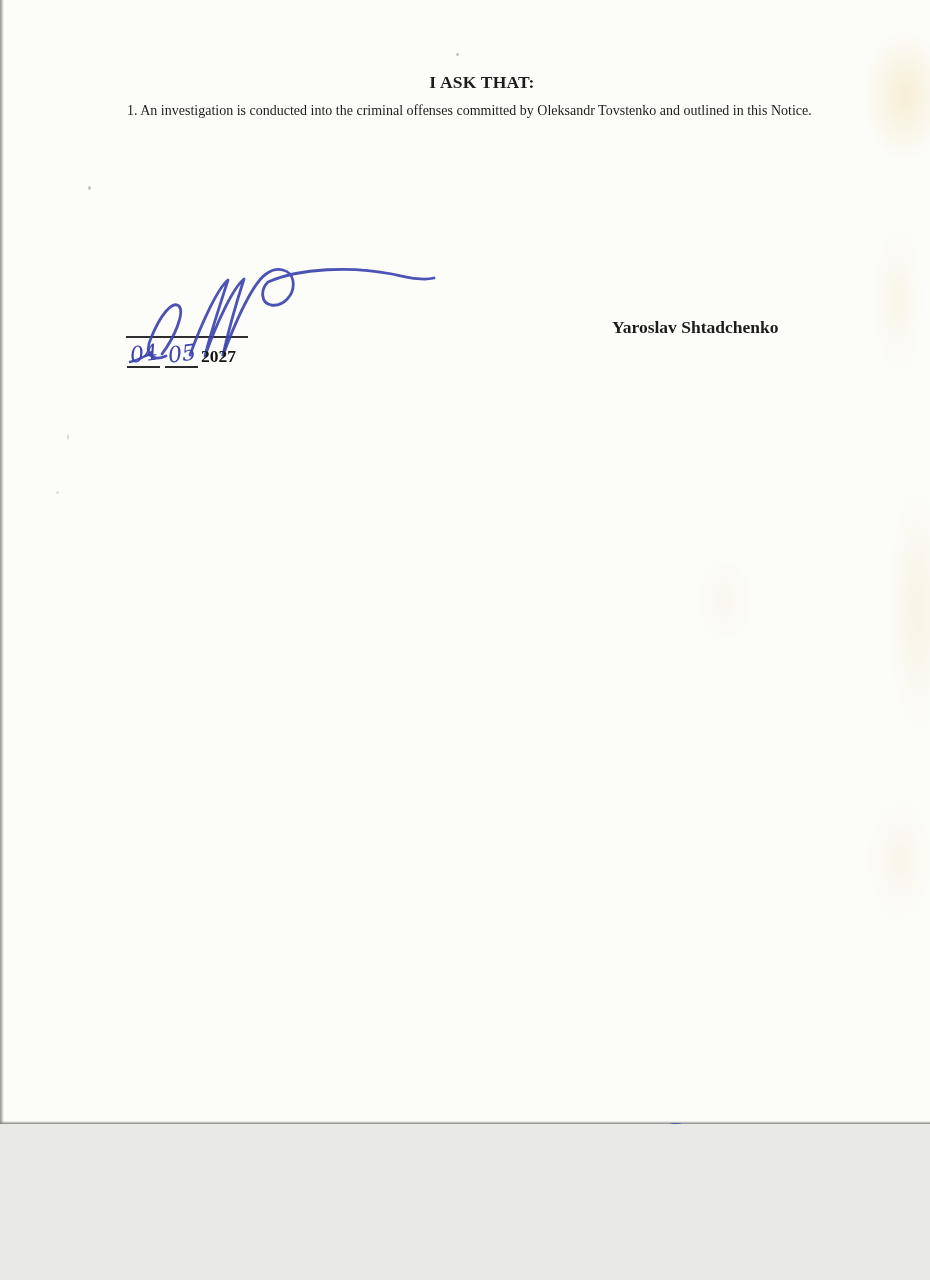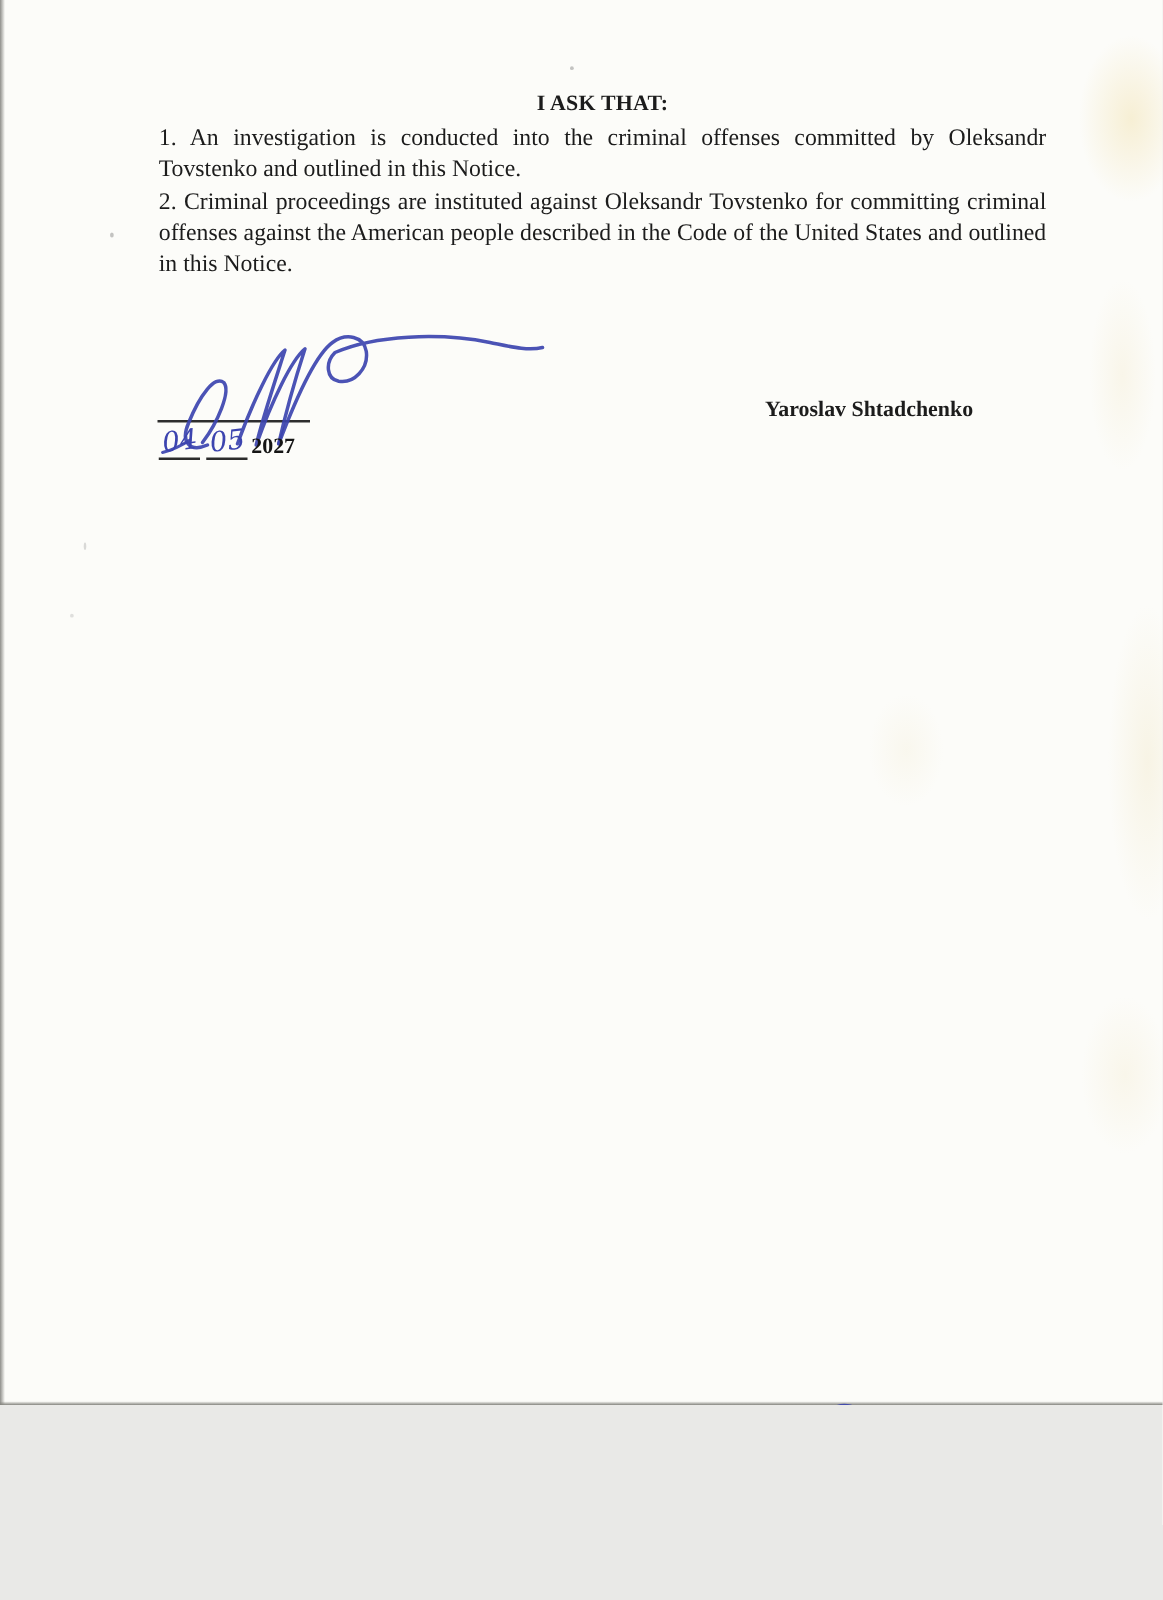--- a/index.html
+++ b/index.html
@@ -46,21 +46,21 @@
   }
   .doc-heading {
     font-size: 17.5px;
     font-weight: bold;
     text-align: center;
     margin: 0 0 5px 0;
     letter-spacing: 0.2px;
   }
   .para {
     margin: 0 0 1px 0;
-    font-size: 19px;
+    font-size: 14px;
     line-height: 25px;
     text-align: justify;
   }
   .gap {
     display: inline-block;
     width: 92px;
   }
 
   
   .sig-top {
@@ -153,21 +153,20 @@
   <div class="edge-bottom"></div>
 
   <div class="speck" style="left:456px; top:53px; width:3px; height:3px;"></div>
   <div class="speck" style="left:88px; top:186px; width:3px; height:4px;"></div>
   <div class="speck" style="left:67px; top:434px; width:2px; height:6px; opacity:.6;"></div>
   <div class="speck" style="left:56px; top:491px; width:3px; height:3px; opacity:.5;"></div>
 
   <div class="textblock">
     <h1 class="doc-heading">I ASK THAT:</h1>
     <p class="para">1. An investigation is conducted into the criminal offenses committed by Oleksandr Tovstenko and outlined in this Notice.</p>
-    <p class="para">2. Criminal proceedings are instituted against Oleksandr Tovstenko for committing criminal offenses against the American people described in the Code of the United States and outlined in this Notice.</p>
   </div>
 
   <div class="sig-line"></div>
 
   <svg class="sig-top" viewBox="0 0 340 115" aria-hidden="true">
     <path class="sig-stroke" stroke-width="2.8" d="M66,96 C52,102 44,94 51,78 C60,56 72,40 79,46 C85,53 74,78 62,94"></path>
     <path class="sig-stroke" stroke-width="2.8" d="M90,95 C102,62 118,28 128,20 C119,48 109,78 105,96 C117,62 133,28 144,19 C135,47 127,77 123,95"></path>
     <path class="sig-stroke" stroke-width="2.8" d="M123,95 C137,58 152,24 166,14 C177,6 191,9 193,21 C195,35 183,47 171,45 C161,43 160,30 168,22 C200,8 252,6 292,14 C307,17 322,21 334,18"></path>
     <path class="sig-stroke" stroke-width="2.4" d="M30,102 C38,100 46,96 52,92"></path>
   </svg>

